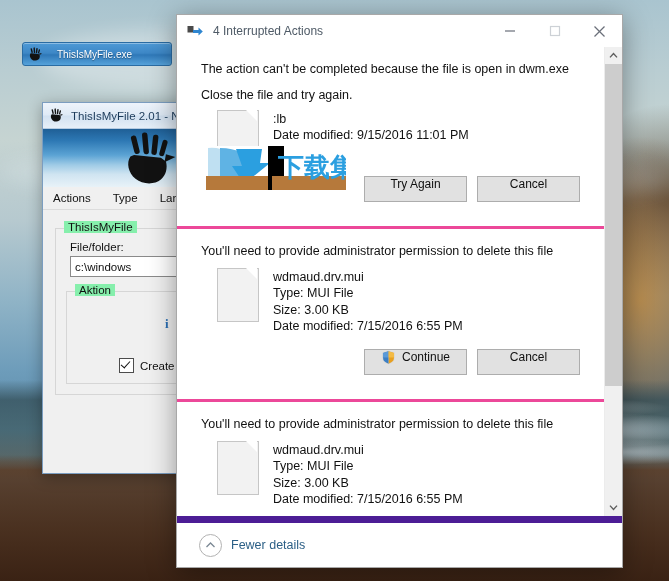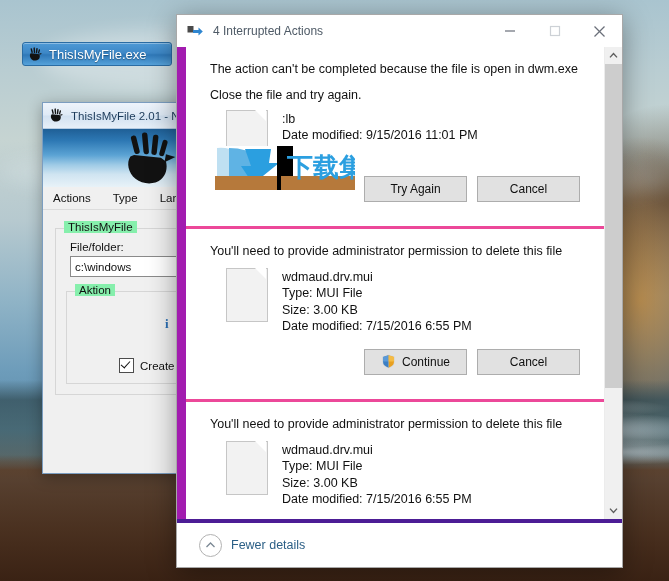--- a/index.html
+++ b/index.html
@@ -77,23 +77,23 @@
     background: linear-gradient(to bottom, #4e9ad6 0%, #3d87c6 46%, #2f78b8 54%, #55a2da 100%);
     border: 1px solid #2a6ca3;
     border-radius: 3px;
     display: flex;
     align-items: center;
     padding: 0 5px;
     box-sizing: border-box;
     box-shadow: inset 0 1px 0 rgba(255,255,255,0.35);
   }
   .taskbar-item .tb-label {
-    font-size: 13px;
+    font-size: 10px;
     color: #ffffff;
-    margin-left: 6px;
+    margin-left: 14px;
     white-space: nowrap;
     text-shadow: 0 1px 1px rgba(0,0,0,0.35);
   }
 
   
   .hand-ico { position: relative; width: 15px; height: 15px; flex: 0 0 auto; }
   .hand-ico svg { display: block; }
 
   
   .timf-window {
@@ -276,21 +276,20 @@
     display: flex;
     align-items: center;
     justify-content: center;
   }
   .cap-btn svg { display: block; }
 
   .dlg-content-wrap {
     flex: 1 1 auto;
     display: flex;
     min-height: 0;
-    padding-left: 9px;
   }
   .dlg-scrollarea {
     flex: 1 1 auto;
     overflow: hidden;
     position: relative;
     background: #fff;
   }
   .scrollbar {
     width: 17px;
     flex: 0 0 auto;
@@ -369,21 +368,21 @@
     padding-bottom: 14px;
   }
   .btn {
     min-width: 103px;
     height: 26px;
     background: #e1e1e1;
     border: 1px solid #adadad;
     font-size: 12px;
     color: #101010;
     display: flex;
-    align-items: center;
+    align-items: flex-start;
     justify-content: center;
     gap: 6px;
     box-sizing: border-box;
     padding: 0 8px;
   }
   .shield { width: 15px; height: 15px; flex: 0 0 auto; }
 
   
   .watermark {
     position: absolute;
@@ -392,21 +391,21 @@
     width: 140px;
     height: 55px;
     z-index: 20;
     pointer-events: none;
   }
 
   
   .dlg-footer {
     flex: 0 0 auto;
     height: 44px;
-    border-top: 4px solid #4c1d95;
+    border-top: 7px solid #4c1d95;
     display: flex;
     align-items: center;
     padding-left: 22px;
     background: #ffffff;
   }
   .fewer-circle {
     width: 21px; height: 21px;
     border-radius: 50%;
     border: 1px solid #b2b2b2;
     display: flex;

